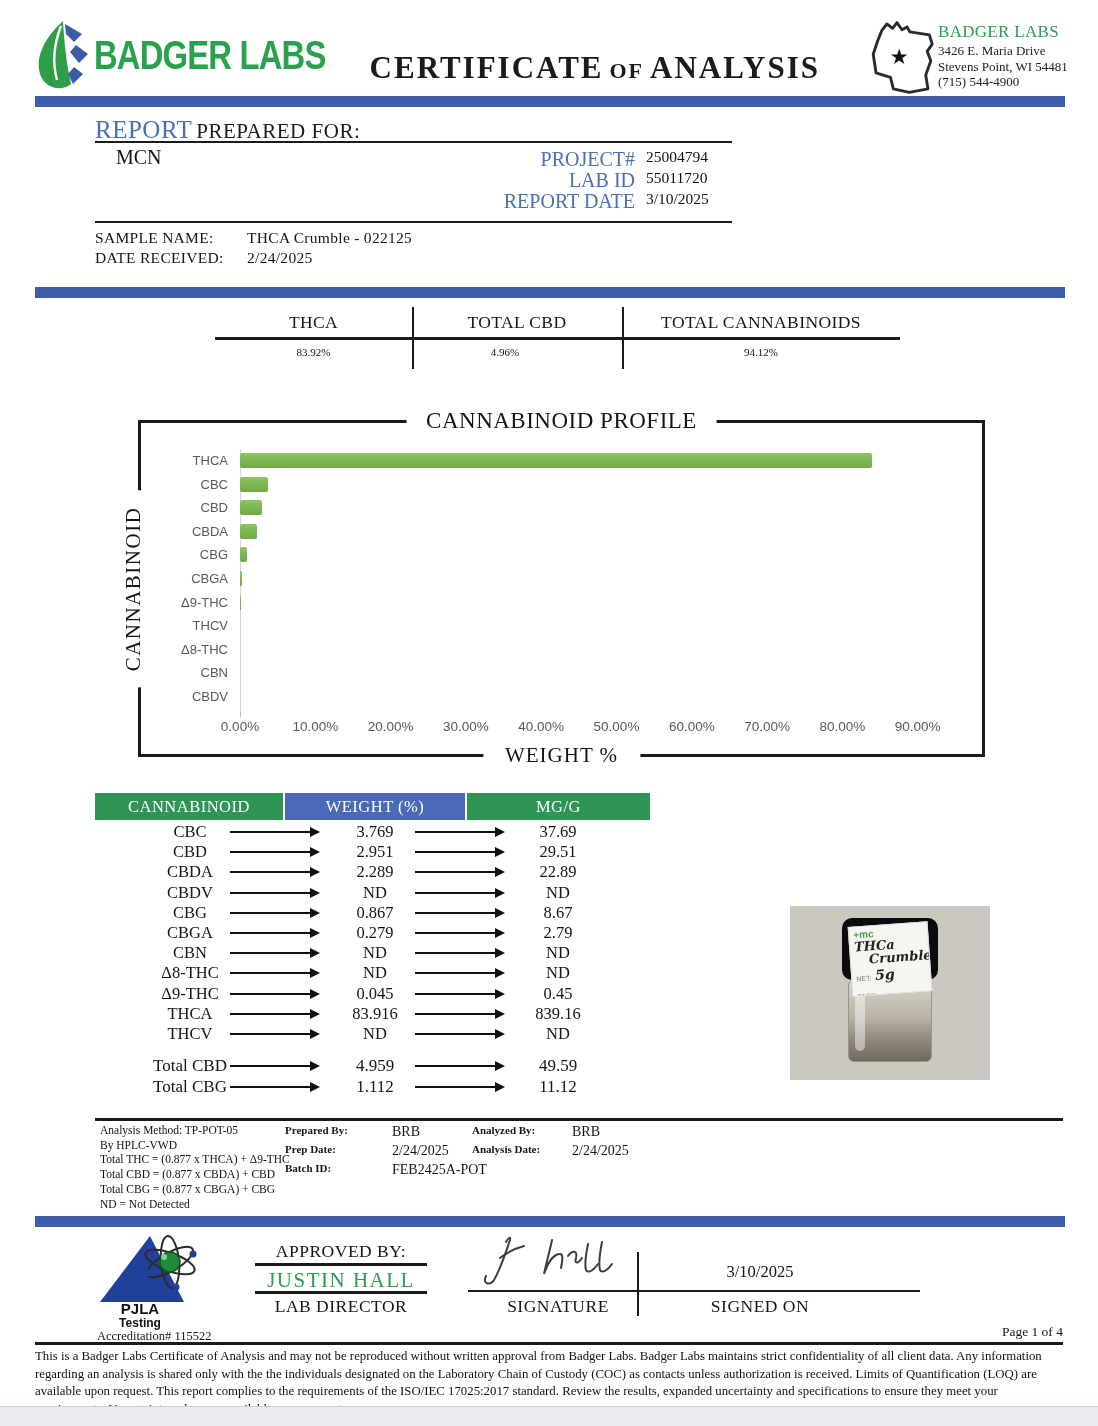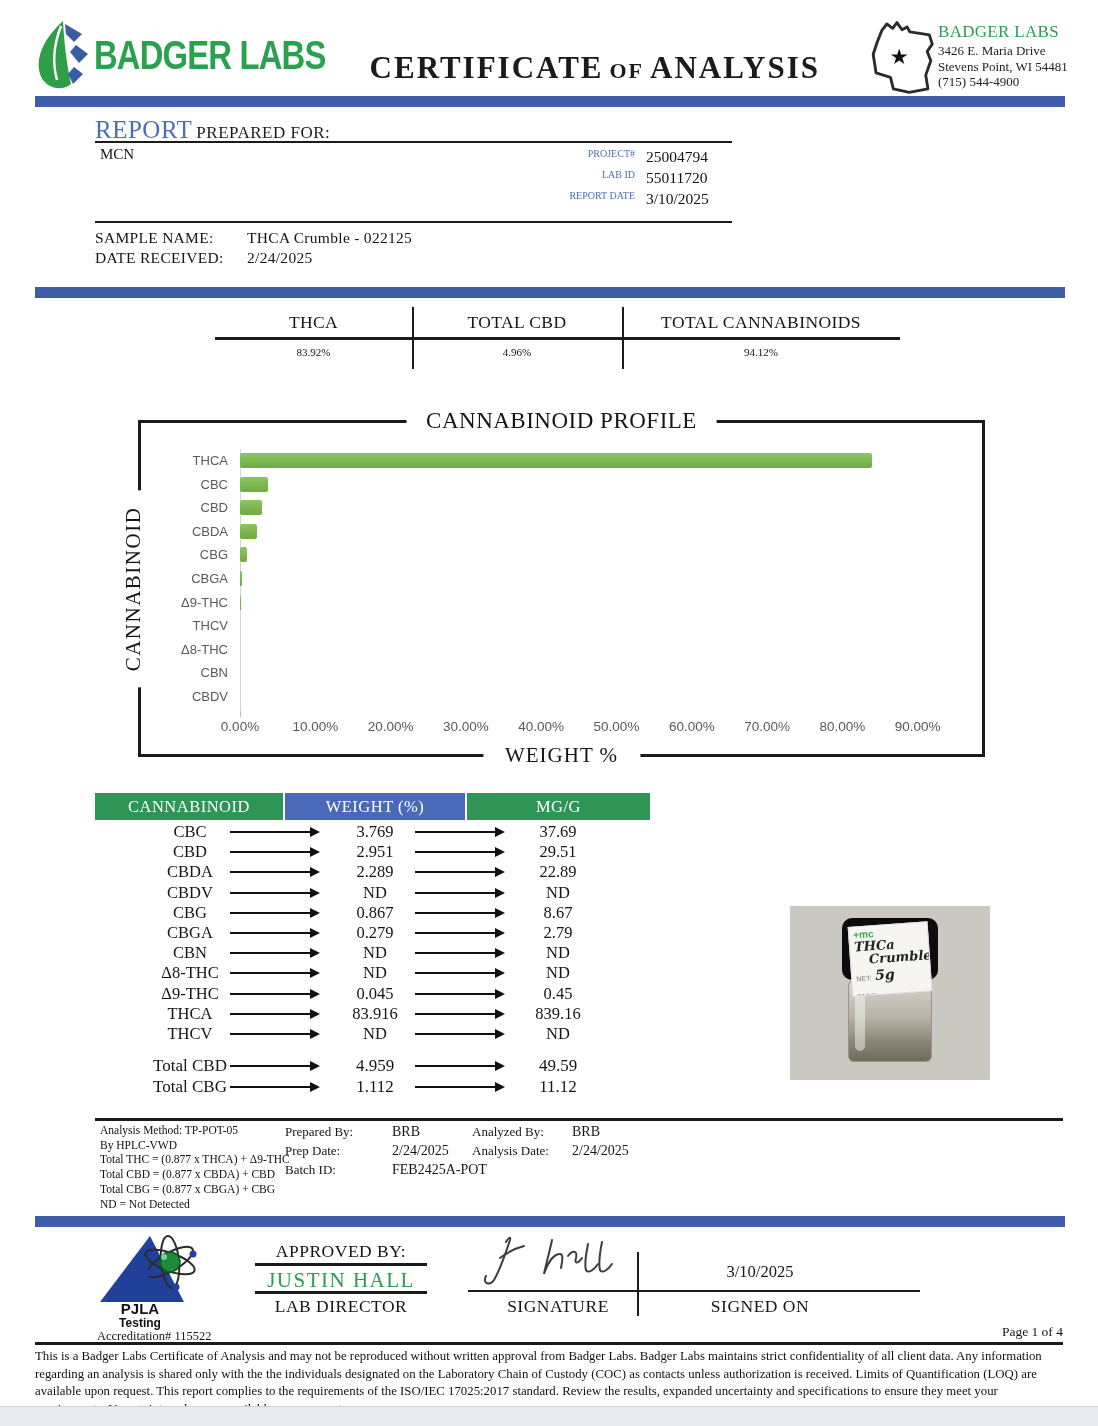--- a/index.html
+++ b/index.html
@@ -22,24 +22,24 @@
 
   .lab-block { left:938px; top:22px; width:150px; line-height:1.22; }
   .lab-block .lab-name { color:#2a9d52; font-size:17px; letter-spacing:.3px; }
   .lab-block .lab-line { font-size:13px; color:#222; }
 
   .blue-bar { left:35px; width:1030px; height:11px; background:#3e5ea9; }
 
   
   .report-head { left:95px; top:116px; white-space:nowrap; }
   .report-head .rpt { color:#4a6fb5; font-size:25px; letter-spacing:.5px; }
-  .report-head .rest { color:#1b1b1b; font-size:17px; letter-spacing:.5px; }
+  .report-head .rest { color:#1b1b1b; font-size:21px; letter-spacing:.5px; }
   .rule { background:#1b1b1b; }
-  .client { left:100px; top:146px; font-size:15px; }
-  .meta-label { color:#4a6fb5; font-size:10px; }
+  .client { left:116px; top:146px; font-size:20px; }
+  .meta-label { color:#4a6fb5; font-size:20px; }
   .meta-value { color:#111; font-size:15.5px; }
   .sample-label { font-size:15.5px; letter-spacing:.3px; }
 
   
   .sum-label { font-size:17.5px; letter-spacing:.4px; }
   .sum-value { font-size:11px; }
   .vline { background:#1b1b1b; width:2px; }
 
   
   #chart-box { left:138px; top:420px; width:847px; height:337px; border:3px solid #1b1b1b; background:#fff; }
@@ -73,21 +73,21 @@
   .t-name { position:absolute; left:0; width:190px; text-align:center; }
   .t-wt   { position:absolute; left:230px; width:100px; text-align:center; }
   .t-mg   { position:absolute; left:413px; width:100px; text-align:center; }
   .arrow  { position:absolute; top:9px; width:88px; height:2px; background:#111; }
   .arrow.a1 { left:135px; } .arrow.a2 { left:320px; }
   .arrow::after { content:""; position:absolute; right:-2px; top:-4px;
                   border-left:10px solid #111; border-top:5px solid transparent; border-bottom:5px solid transparent; }
 
   
   #method-notes { left:100px; top:1123px; width:190px; font-size:11.5px; line-height:1.28; color:#111; }
-  .prep-label { font-size:13px; }
+  .prep-label { font-size:11px;font-weight:bold; }
   .prep-value { font-size:14px; }
 
   
   #photo { left:790px; top:906px; width:200px; height:174px; background:#cbc8c2; }
   #jar-lid { position:absolute; left:52px; top:12px; width:96px; height:62px; background:#0c0c0e; border-radius:10px; }
   #jar-label { position:absolute; left:60px; top:18px; width:80px; height:70px; background:#f6f5f1;
                transform:rotate(-4deg); border:1px solid #ddd; padding:2px 4px; overflow:hidden; }
   #jar-label .brand { font-family:"Liberation Sans", sans-serif; font-size:10px; color:#3fa355; font-weight:700; }
   #jar-label .hand { font-family:"DejaVu Serif", serif; font-style:italic; font-weight:700; font-size:12px; color:#222; line-height:1.0; }
   #jar-label .tiny { font-family:"Liberation Sans", sans-serif; font-size:7px; color:#777; display:inline; }
@@ -166,21 +166,21 @@
 
   <div class="abs blue-bar" style="top:287px;"></div>
 
   <div class="abs sum-label center" style="left:215px; top:312px; width:197px;">THCA</div>
   <div class="abs sum-label center" style="left:412px; top:312px; width:210px;">TOTAL CBD</div>
   <div class="abs sum-label center" style="left:622px; top:312px; width:278px;">TOTAL CANNABINOIDS</div>
   <div class="abs vline" style="left:412px; top:307px; height:62px;"></div>
   <div class="abs vline" style="left:622px; top:307px; height:62px;"></div>
   <div class="abs rule" style="left:215px; top:337px; width:685px; height:2.5px;"></div>
   <div class="abs sum-value center" style="left:215px; top:346px; width:197px;">83.92%</div>
-  <div class="abs sum-value center" style="left:424px; top:346px; width:186px;">4.96%</div>
+  <div class="abs sum-value center" style="left:412px; top:346px; width:186px;">4.96%</div>
   <div class="abs sum-value center" style="left:622px; top:346px; width:278px;">94.12%</div>
 
   <div class="abs" id="chart-box">
     <div id="chart-title" class="serif">CANNABINOID PROFILE</div>
     <div id="chart-ylabel" class="serif">CANNABINOID</div>
     <div id="chart-axis"></div>
     <div id="chart-tick0"></div>
     <div id="chart-rows">
         <div class="c-row">
           <span class="c-cat">THCA</span>

